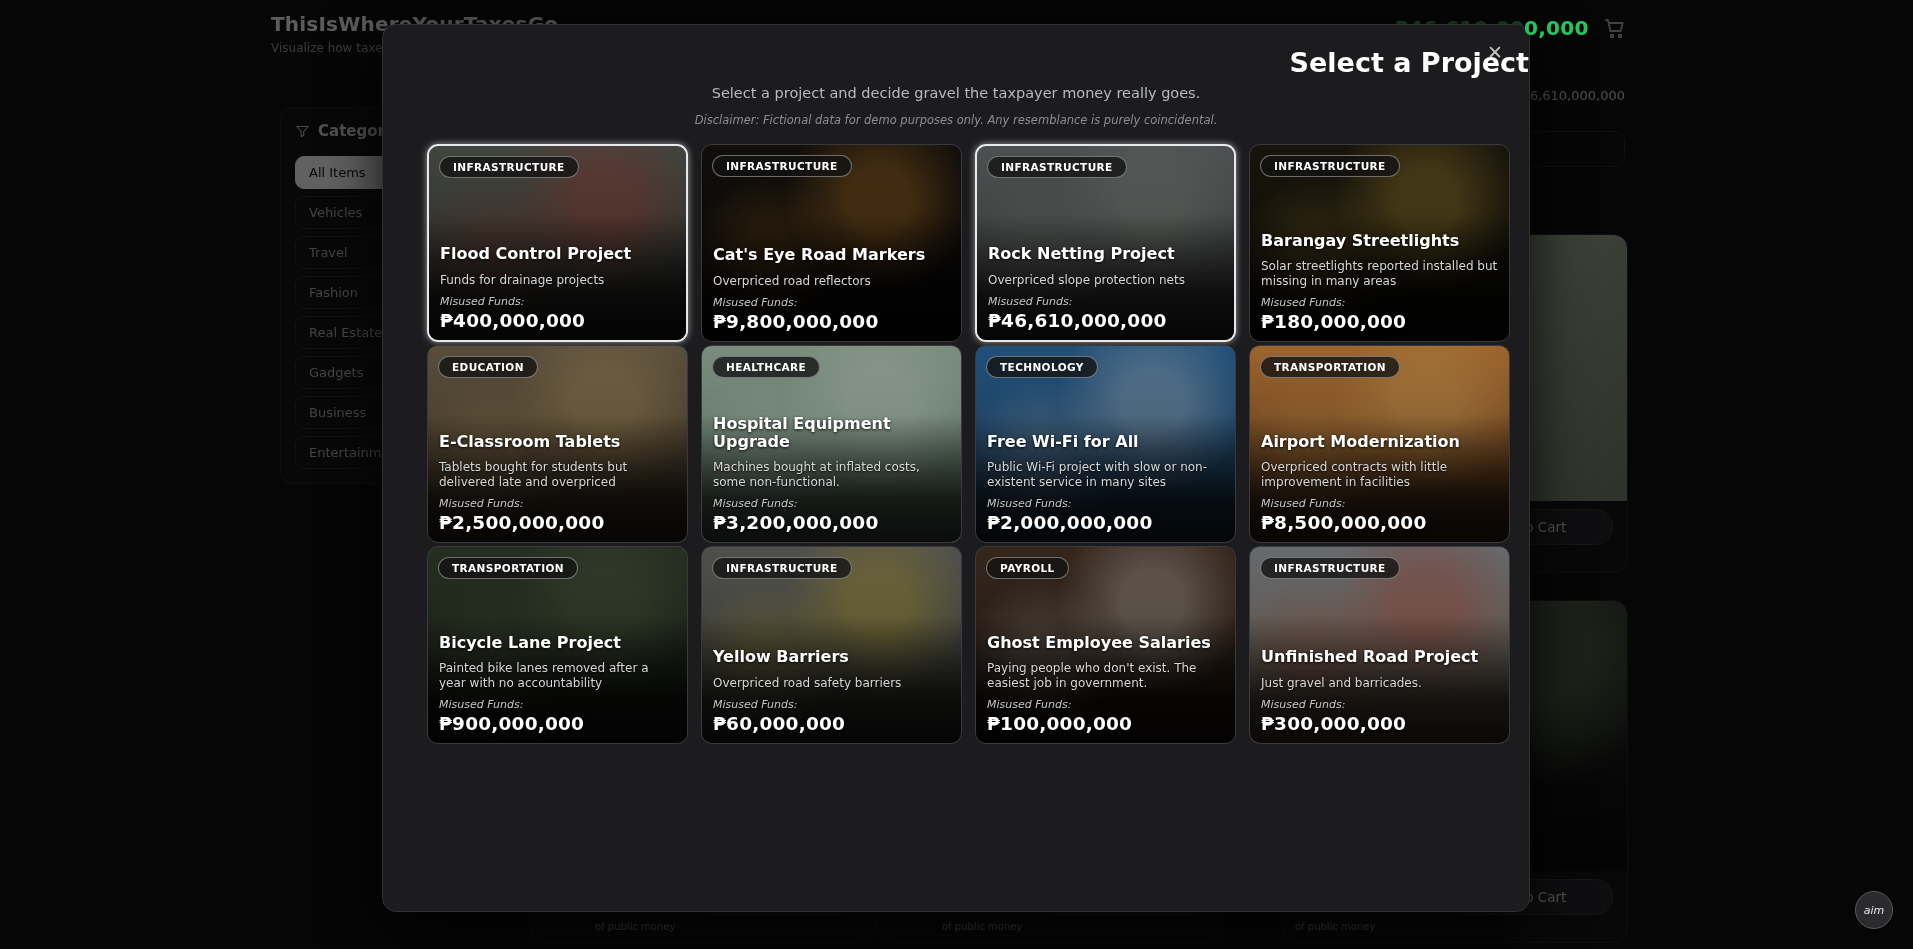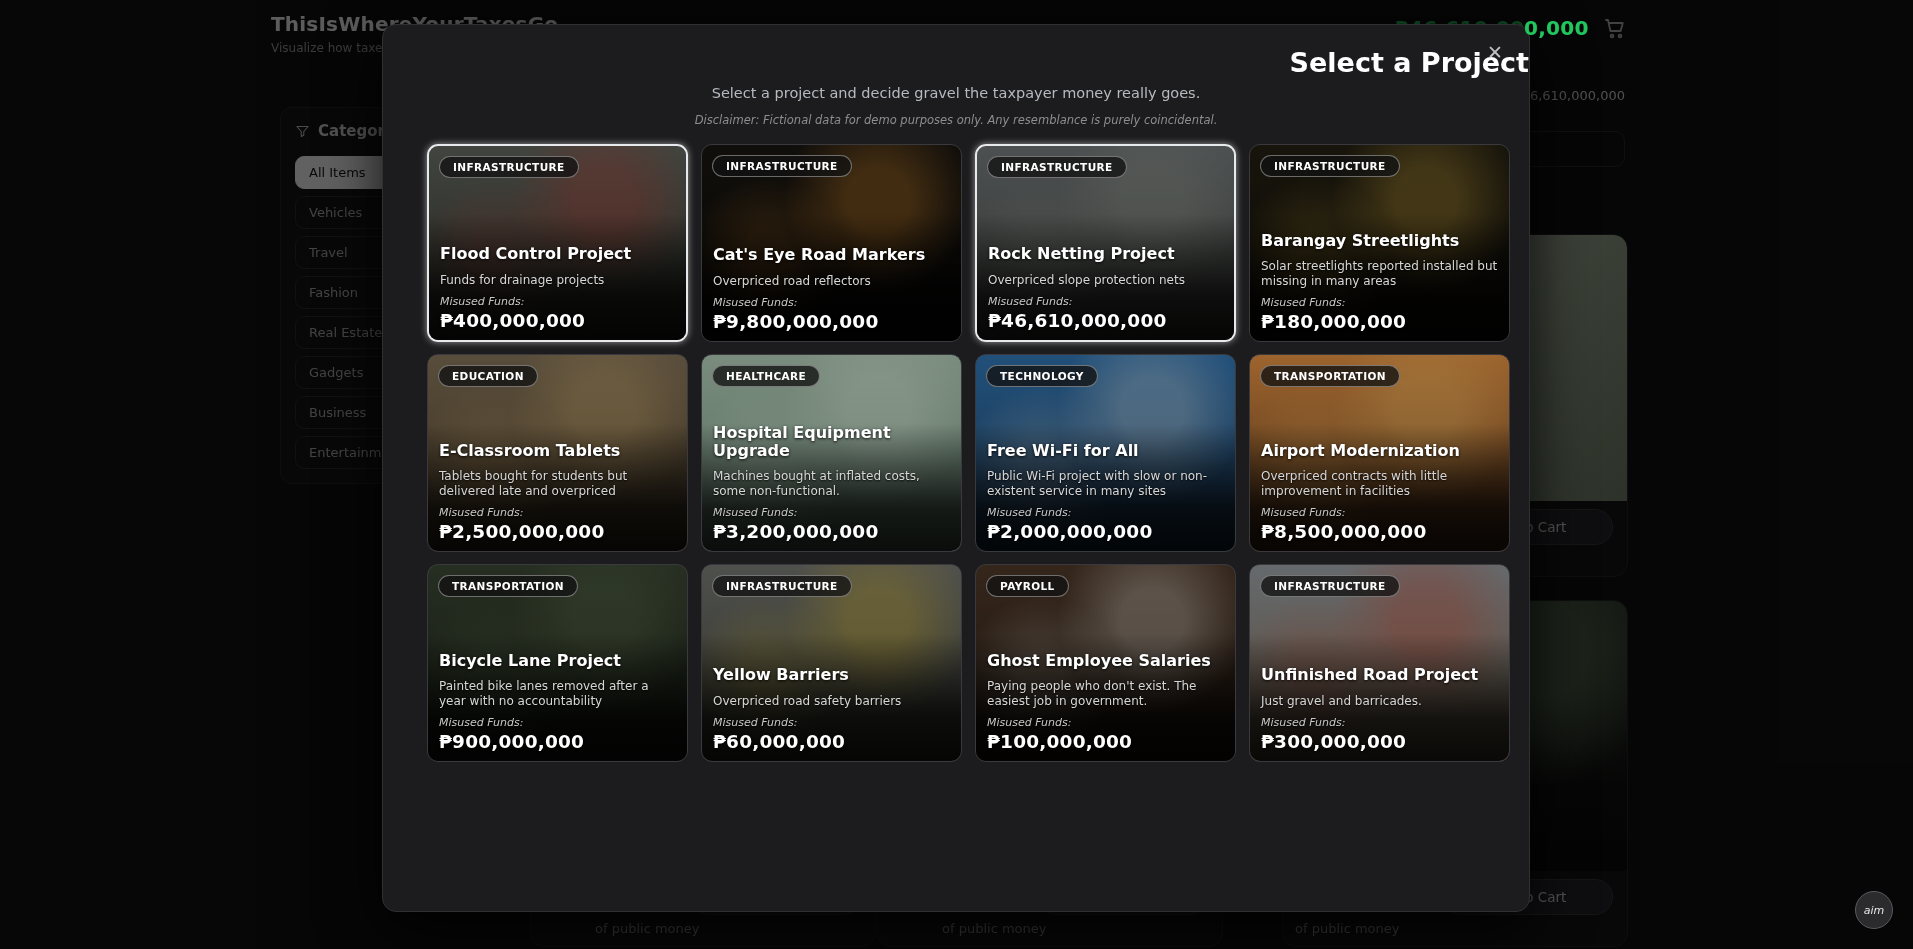--- a/index.html
+++ b/index.html
@@ -40,21 +40,21 @@
   .photo-plant { height:266px; background:
       radial-gradient(circle at 12% 40%, #e8eae4 0 16%, rgba(232,234,228,0) 42%),
       linear-gradient(135deg,#b9c2b2,#98a58f 55%,#76856e); }
   .photo-dark { height:270px; background:
       radial-gradient(circle at 75% 18%, #4a5a44 0 14%, rgba(74,90,68,0) 40%),
       linear-gradient(180deg,#2f332b,#101110 70%,#0b0b0b); }
   .bg-footer { display:flex; justify-content:flex-end; padding:8px 14px 0; }
   .add-cart-btn { width:170px; height:36px; border-radius:999px; background:#27272a;
                   border:1px solid #3a3a3e; color:#d9d9d9; font-size:13.5px;
                   display:flex; align-items:center; justify-content:center; cursor:pointer; font-family:inherit; }
-  .bg-caption { font-size:13px; color:#9a9a9a; padding:6px 0 10px 64px; }
+  .bg-caption { font-size:10px; color:#9a9a9a; padding:6px 0 10px 64px; }
   .bg-caption.tight { padding-left:12px; }
   #bg-card-r1c3 { left:1282px; top:234px; }
   #bg-card-r2c1 { left:530px;  top:600px; }
   #bg-card-r2c2 { left:877px;  top:600px; }
   #bg-card-r2c3 { left:1282px; top:600px; }
 
   
   .overlay { position:absolute; inset:0; background:rgba(0,0,0,.62); z-index:40; }
 
   
@@ -69,21 +69,21 @@
   .modal { position:absolute; left:382px; top:24px; width:1148px; height:888px; z-index:50;
            background:#1c1c1e; border:1px solid #303034; border-radius:14px;
            box-shadow:0 18px 60px rgba(0,0,0,.85); }
   .modal-close { position:absolute; right:20px; top:12px; background:none; border:none;
                  color:#c0c0c0; font-size:19px; cursor:pointer; font-family:inherit; line-height:1; padding:6px; }
   .modal-title { text-align:right; margin-top:22px; font-size:27px; font-weight:bold; color:#ffffff; }
   .modal-subtitle { text-align:center; margin-top:7px; font-size:14.5px; color:#b6bac0; }
   .modal-disclaimer { text-align:center; margin-top:12px; font-size:11.5px; font-style:italic; color:#8d8d92; }
 
   .grid { display:grid; grid-template-columns:repeat(4,261px); grid-auto-rows:198px;
-          gap:12px 13px; justify-content:center; margin-top:17px;padding-left:25px; }
+          gap:3px 13px; justify-content:center; margin-top:17px;padding-left:25px; }
 
   .pcard { position:relative; border-radius:11px; overflow:hidden; border:1px solid #3a3a3e;
            cursor:pointer; background:#222; }
   .pcard.selected { border:2px solid #e7e9ec; box-shadow:0 0 7px rgba(255,255,255,.55); }
   .shade { position:absolute; inset:0; background:linear-gradient(180deg, rgba(0,0,0,.28) 0%, rgba(0,0,0,.25) 35%, rgba(0,0,0,.82) 78%, rgba(0,0,0,.9) 100%); }
   .badge { position:absolute; top:10px; left:10px; padding:4px 13px; border-radius:999px;
            background:rgba(18,18,18,.78); border:1px solid rgba(255,255,255,.38);
            color:#ffffff; font-size:10.5px; font-weight:bold; letter-spacing:.4px; }
   .pbody { position:absolute; left:0; right:0; bottom:0; padding:0 11px 9px; }
   .pbody h3 { font-size:16px; font-weight:bold; color:#ffffff; text-shadow:0 1px 3px rgba(0,0,0,.9); line-height:1.1; }

